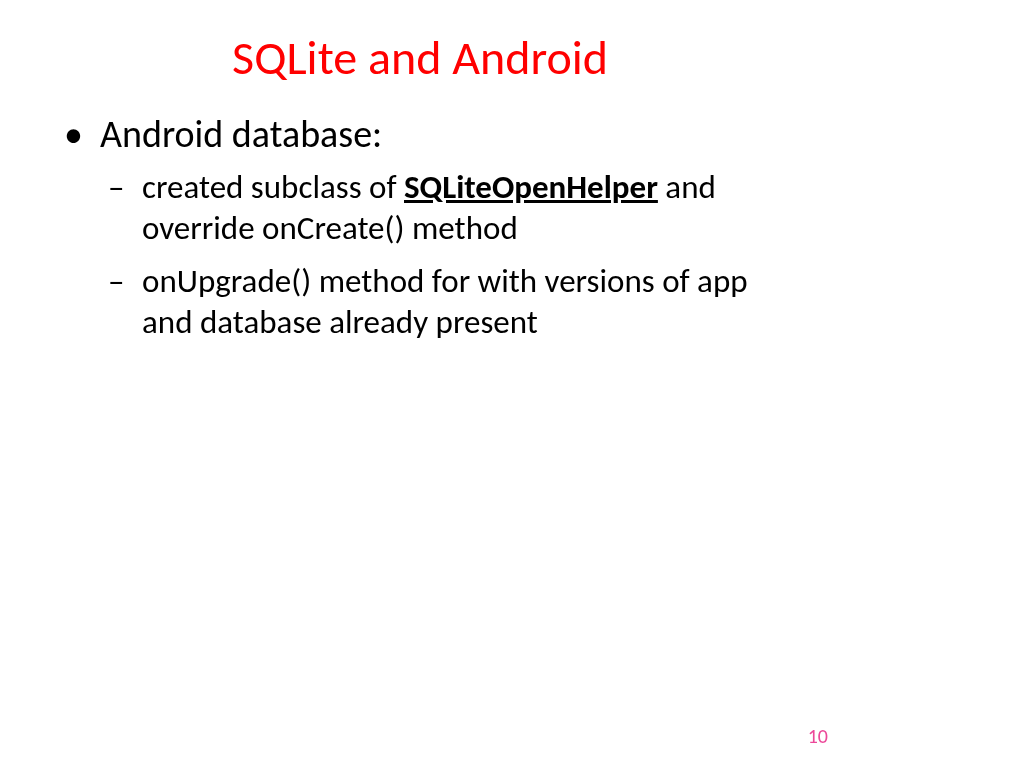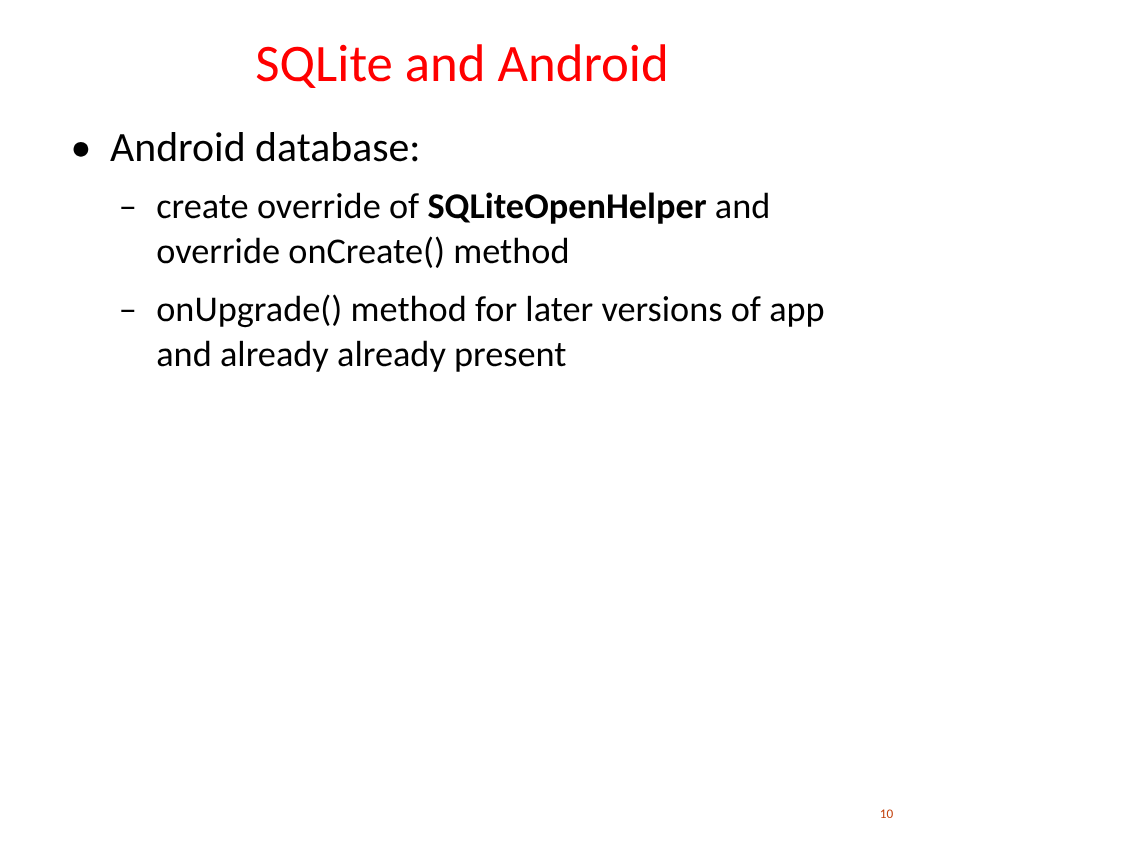--- a/index.html
+++ b/index.html
@@ -5,35 +5,35 @@
   * { margin: 0; padding: 0; box-sizing: border-box; }
   html, body { width: 1024px; height: 768px; background: #ffffff; font-family: Calibri, "Segoe UI", Arial, sans-serif; color: #000; }
   .slide { position: relative; width: 840px; height: 768px; padding: 28px 60px 40px 60px; }
   .title { text-align: center; font-size: 48px; font-weight: 400; color: #ff0000; margin-bottom: 24px; }
   ul.level1 { list-style: none; padding-left: 40px; }
   ul.level1 > li { position: relative; font-size: 38px; line-height: 1.25; margin-bottom: 10px; color: #000; font-weight: 400; }
   ul.level1 > li::before { content: "•"; position: absolute; left: -36px; top: 0; font-size: 38px; }
   ul.level2 { list-style: none; padding-left: 42px; margin-top: 8px; }
   ul.level2 > li { position: relative; font-size: 33px; line-height: 1.25; margin-bottom: 12px; color: #000; }
   ul.level2 > li::before { content: "–"; position: absolute; left: -34px; top: 0; font-size: 33px; }
-  .bold-under { font-weight: 700; }
-  .pagenum { position: absolute; right: 28px; bottom: 20px; font-size: 12px; color: #c2410c; }
+  .bold-under { font-weight: 700; text-decoration: underline; }
+  .pagenum { position: absolute; right: 12px; bottom: 20px; font-size: 20px; color: #ec4899; }
 </style>
 </head>
 <body>
 
 <div class="slide">
   <h1 class="title">SQLite and Android</h1>
 
   <ul class="level1">
     <li>
       <span>Android database:</span>
       <ul class="level2">
         <li>
-          <span>create override of </span><span class="bold-under">SQLiteOpenHelper</span><span> and override onCreate() method</span>
+          <span>created subclass of </span><span class="bold-under">SQLiteOpenHelper</span><span> and override onCreate() method</span>
         </li>
-        <li>onUpgrade() method for later versions of app and already already present</li>
+        <li>onUpgrade() method for with versions of app and database already present</li>
       </ul>
     </li>
   </ul>
 
   <div class="pagenum">10</div>
 </div>
 
 </body></html>

